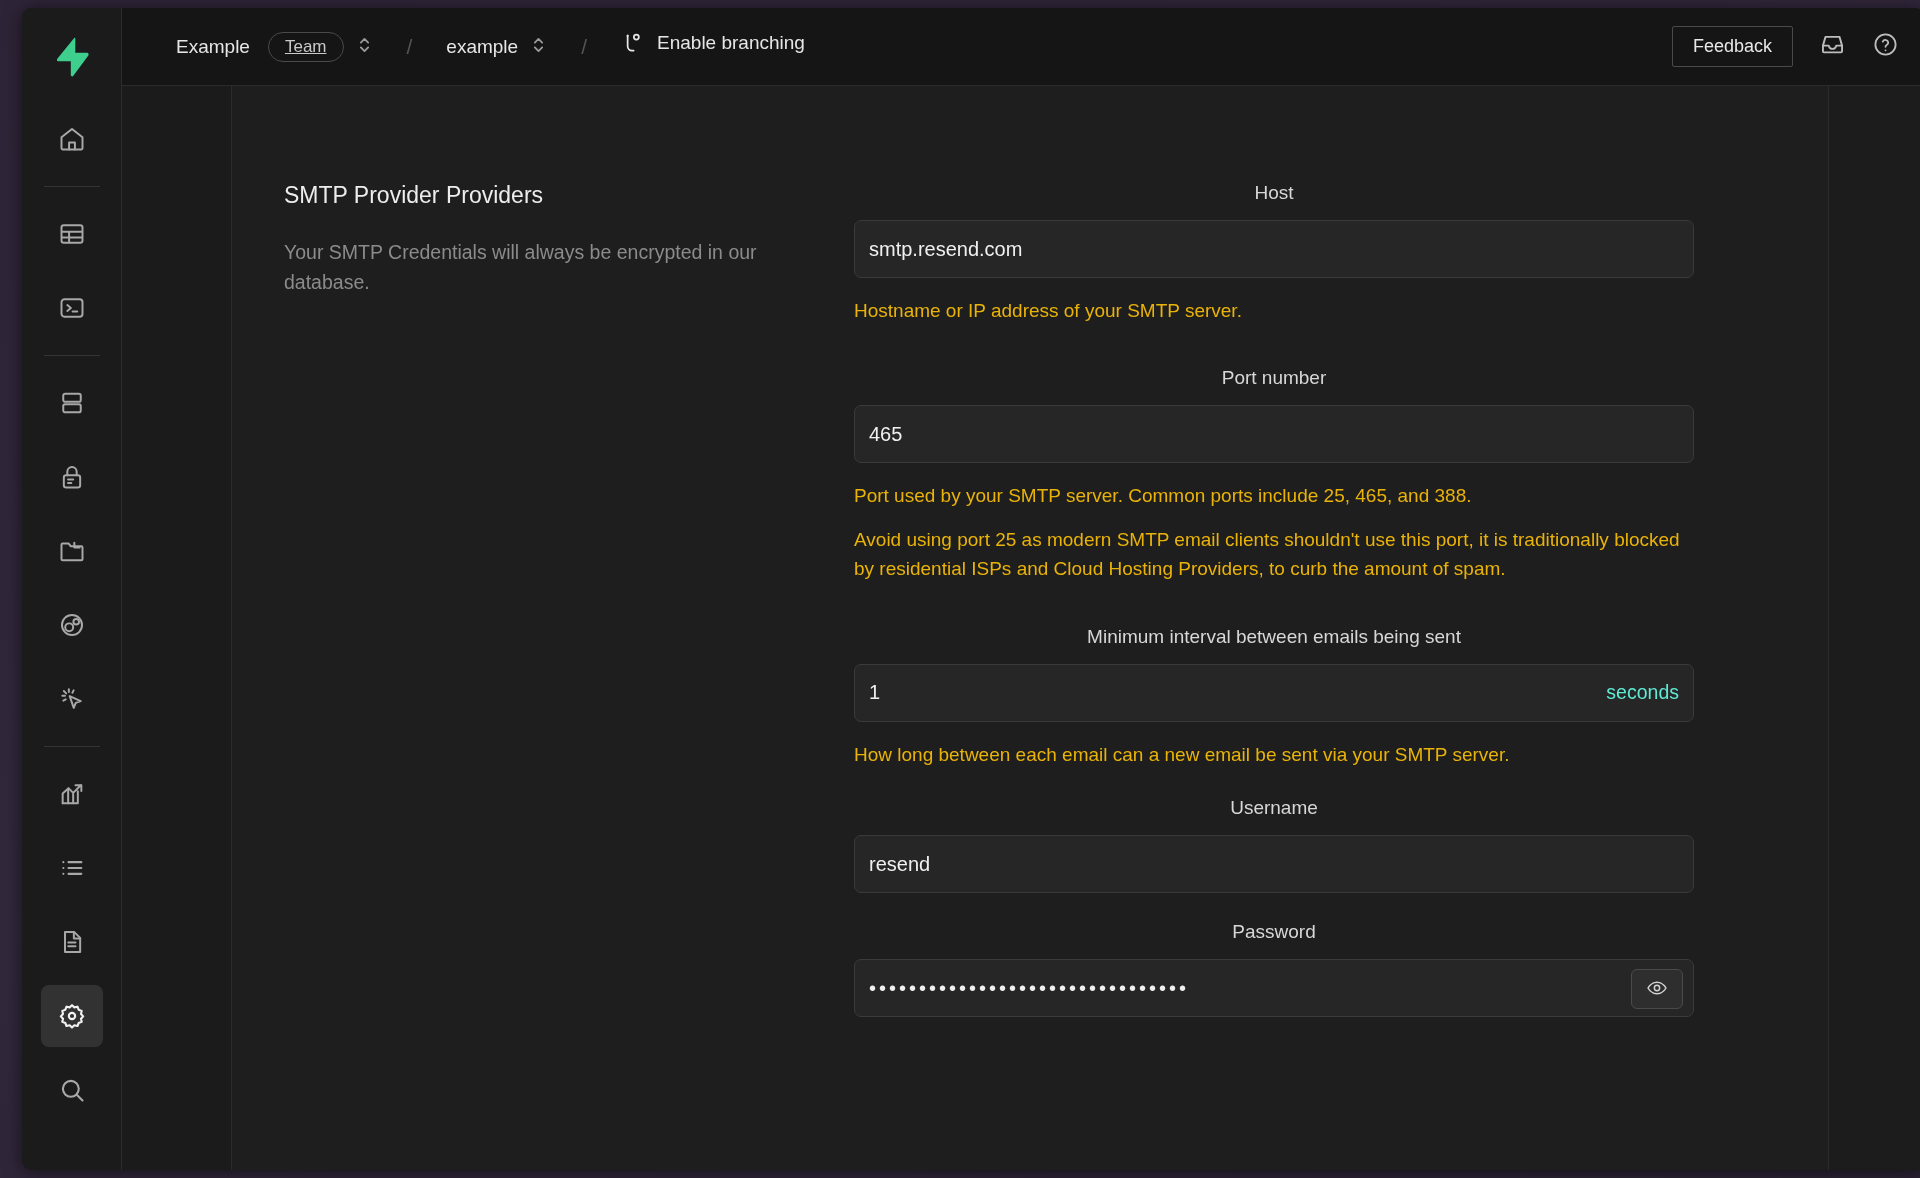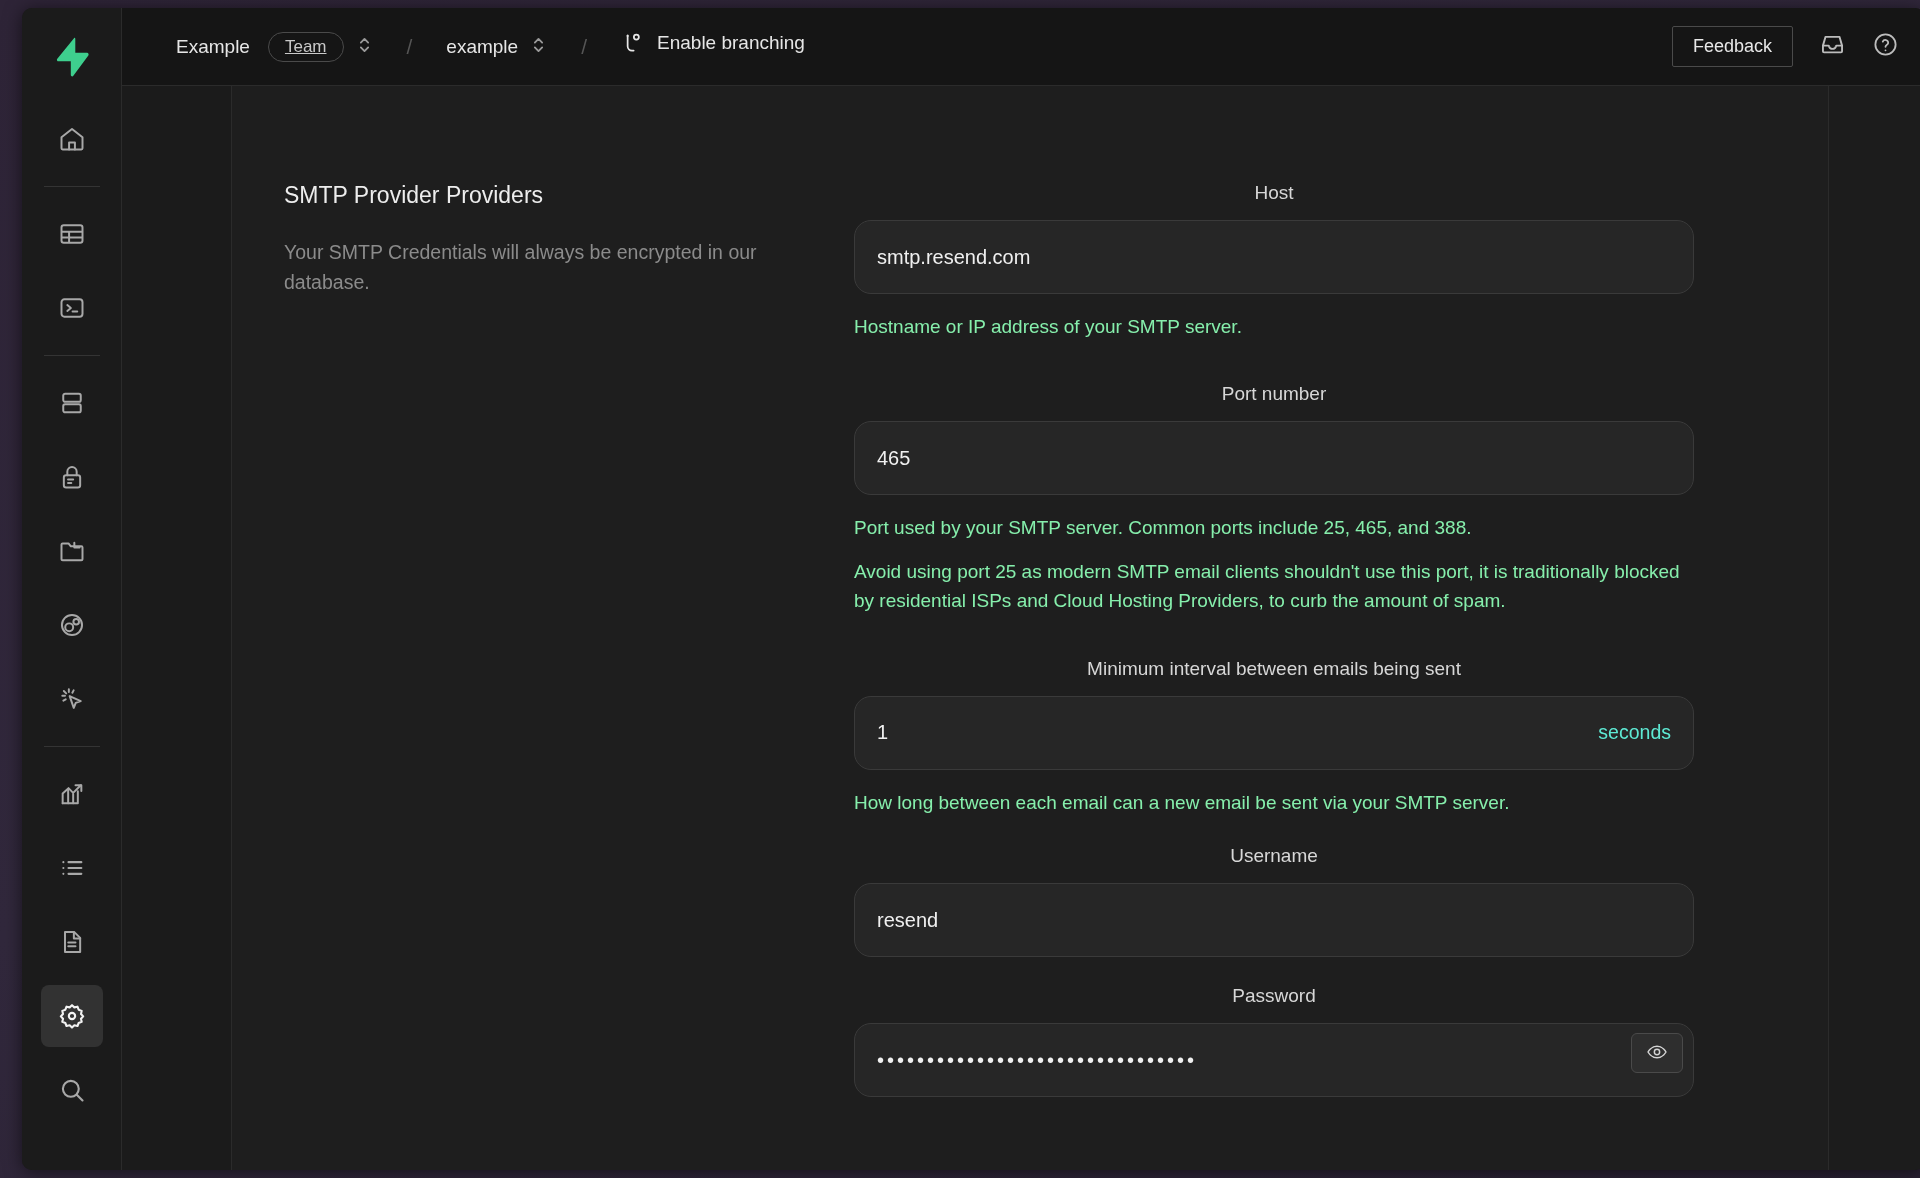--- a/index.html
+++ b/index.html
@@ -131,36 +131,36 @@
     display: block;
     color: #d7d7d7; font-size: 19px;
     margin-bottom: 16px;
     text-align: center;
   }
   .input-shell {
     position: relative;
     display: flex; align-items: center;
     background: #262626;
     border: 1px solid #3a3a3a;
-    border-radius: 17px;
-    height: 74px;
-    padding: 0 22px;
+    border-radius: 7px;
+    height: 58px;
+    padding: 0 14px;
   }
   .input-shell input {
     flex: 1 1 auto;
     background: transparent;
     border: 0; outline: 0;
     color: #f0f0f0;
     font-size: 20px;
     font-family: inherit;
     min-width: 0;
   }
   .input-suffix { color: #5eead4; font-size: 19.5px; padding-left: 14px; }
   .help {
-    color: #86efac; font-size: 19px; line-height: 1.55;
+    color: #eab308; font-size: 19px; line-height: 1.55;
     margin-top: 18px;
   }
   .help.tight { margin-top: 14px; }
   .gap-lg { height: 42px; }
   .gap-md { height: 28px; }
 
   .eye-btn {
     position: absolute; right: 10px; top: 9px;
     width: 52px; height: 40px;
     border: 1px solid #4a4a4a;

